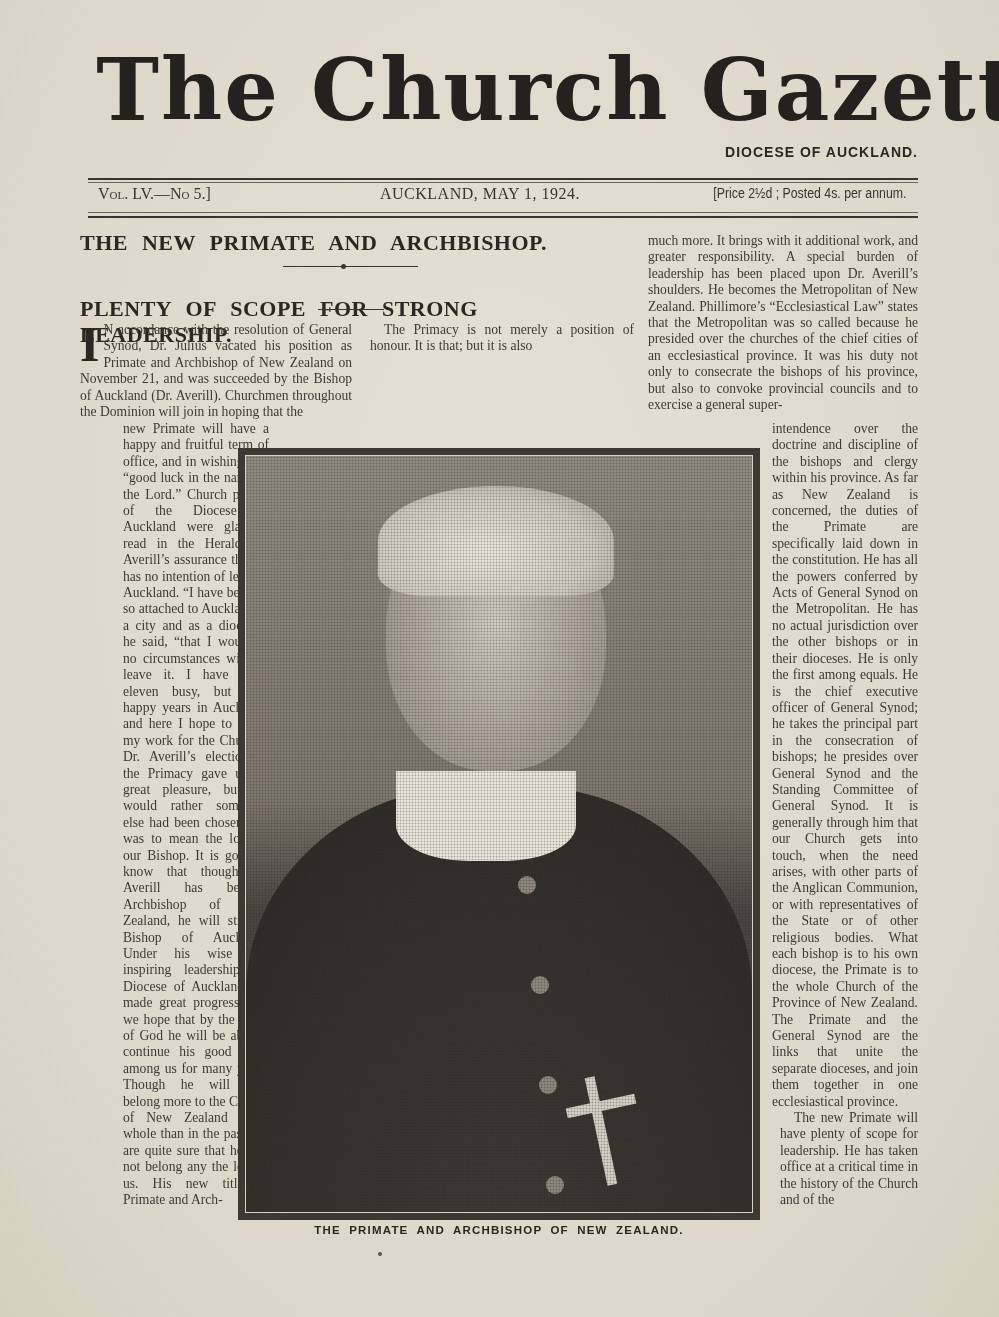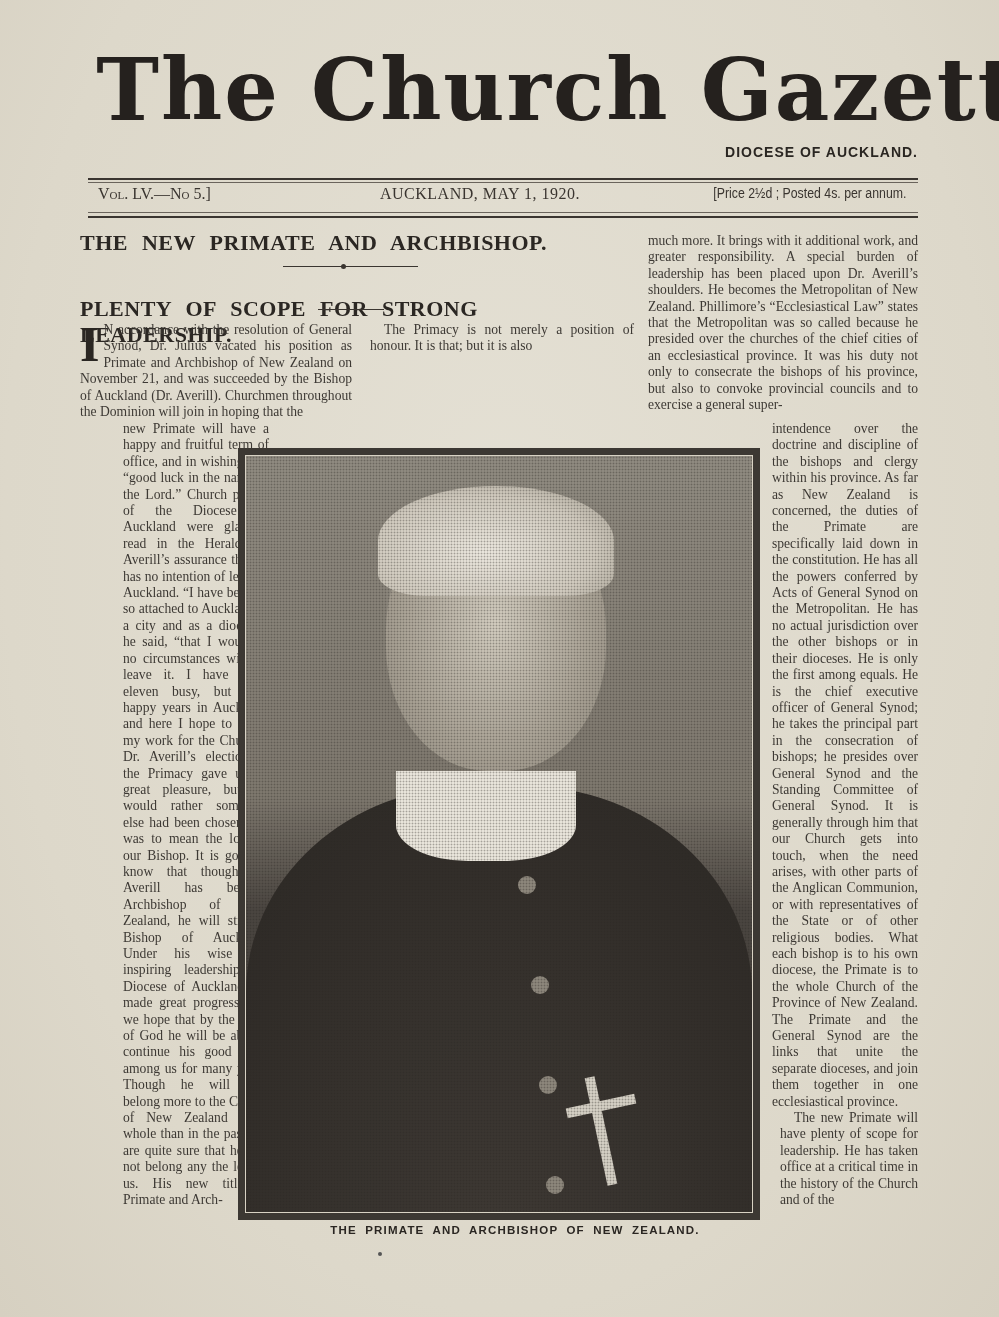--- a/index.html
+++ b/index.html
@@ -62,40 +62,40 @@
     background: radial-gradient(ellipse at 45% 60%, #e9e5dc 0%, #cfc9bd 60%, #9e988c 100%); }
   .collar { position:absolute; left:150px; top:315px; width:180px; height:90px; border-radius:0 0 40% 40%;
     background:#e8e4da; }
   .body { position:absolute; left:0; top:330px; width:100%; height:460px;
     background: radial-gradient(ellipse 330px 480px at 50% 100%, #3e3934 0%, #2f2b27 100%);
     border-radius:45% 45% 0 0; }
   .button { position:absolute; width:18px; height:18px; border-radius:50%; background:#8c867b; }
   .cross-v { position:absolute; left:350px; top:620px; width:10px; height:110px; background:#d3cec3; transform:rotate(-12deg); }
   .cross-h { position:absolute; left:320px; top:645px; width:70px; height:10px; background:#d3cec3; transform:rotate(-12deg); }
 
-  .caption { position:absolute; left:254px; top:1224px; width:522px; text-align:center;
+  .caption { position:absolute; left:238px; top:1224px; width:522px; text-align:center;
     font-family:"Liberation Sans", sans-serif; font-weight:bold; font-size:11.5px; letter-spacing:1.2px; word-spacing:4px; color:#2a2622; }
   .dot-mark { position:absolute; left:378px; top:1252px; width:4px; height:4px; border-radius:50%; background:#555; }
 </style>
 </head>
 <body>
 
 <div class="page">
 
   <div class="masthead">
     <div class="masthead-title">The Church Gazette</div>
     <div class="masthead-sub">DIOCESE OF AUCKLAND.</div>
   </div>
 
   <div class="rule" style="top:178px;"></div>
   <div class="rule thin" style="top:182px;"></div>
 
   <div class="dateline">
     <span class="vol">Vol. LV.—No 5.]</span>
-    <span class="place">AUCKLAND, MAY 1, 1920.</span>
+    <span class="place">AUCKLAND, MAY 1, 1924.</span>
     <span class="price">[Price 2½d ; Posted 4s. per annum.</span>
   </div>
 
   <div class="rule thin" style="top:212px;"></div>
   <div class="rule" style="top:216px;"></div>
 
   <div class="headline h1">THE NEW PRIMATE AND ARCHBISHOP.</div>
   <div class="orn1">
       <span class="dot"></span>
     </div>

